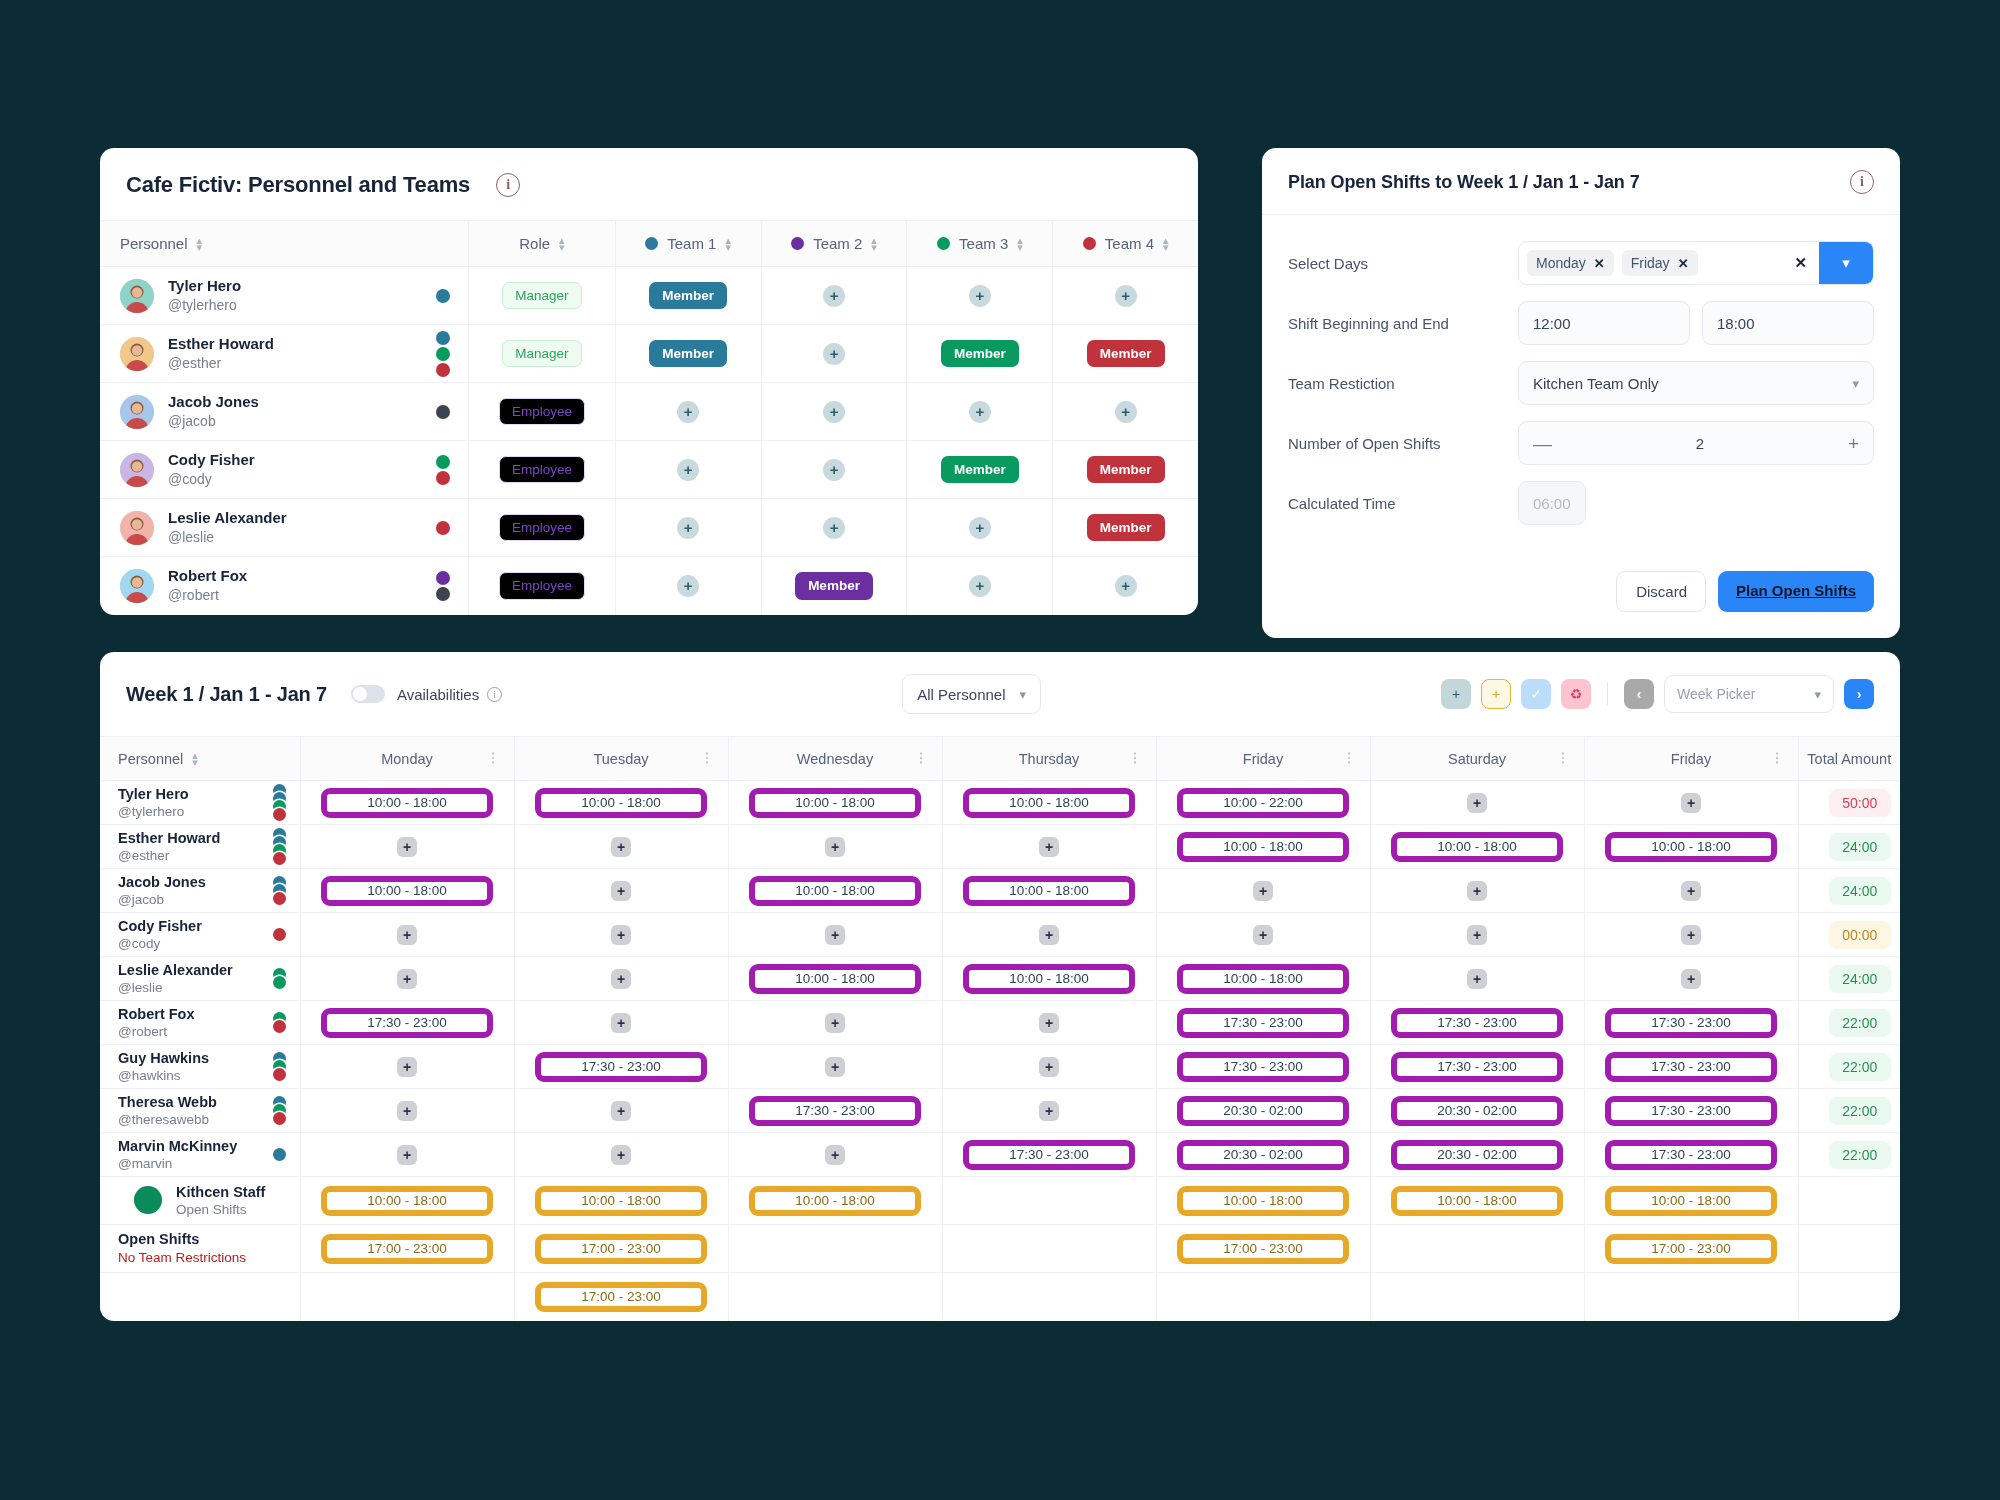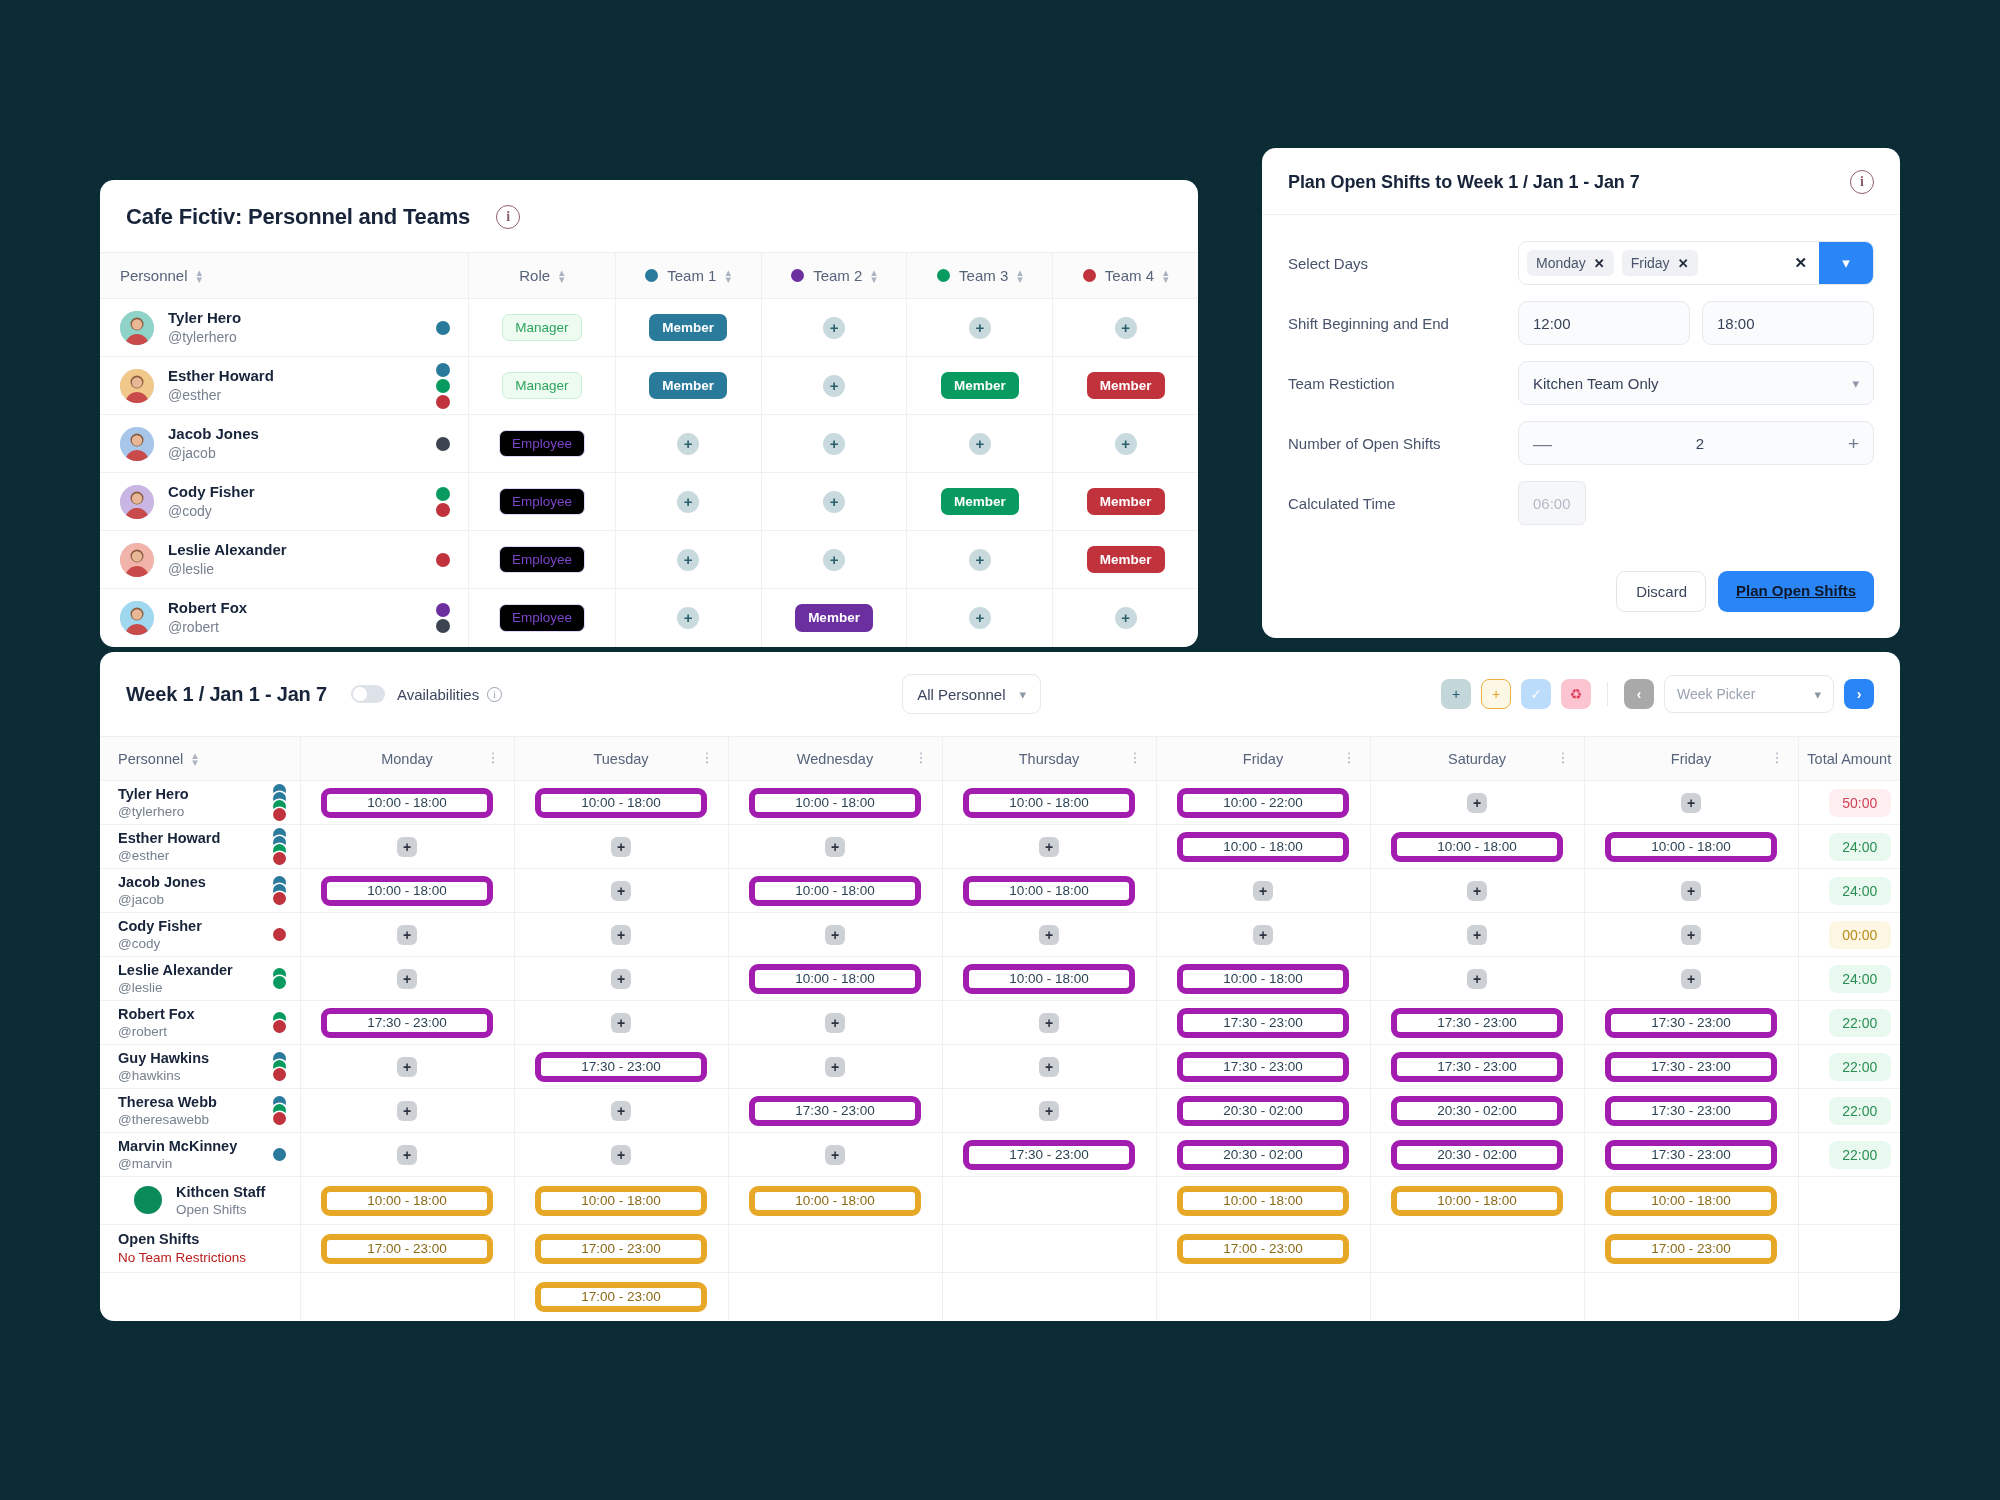--- a/index.html
+++ b/index.html
@@ -7,21 +7,21 @@
   body {
     width:2000px; height:1500px;
     background:#0b2c34;
     font-family:"Liberation Sans", sans-serif;
     color:#1b2638;
     overflow:hidden;
   }
   .card { background:#fff; border-radius:14px; position:absolute; }
 
   
-  #personnel-card { left:100px; top:148px; width:1098px;margin-top:32px; }
+  #personnel-card { left:100px; top:148px; width:1098px; }
   .pc-head { display:flex; align-items:center; gap:26px; padding:24px 26px 22px 26px; }
   .pc-title { font-size:22px; font-weight:bold; letter-spacing:-0.2px; color:#17243a; }
   .info-circle {
     width:24px; height:24px; border-radius:50%; border:1.6px solid #8c6068;
     color:#8c6068; font-size:14px; font-weight:bold; font-family:"Liberation Serif", serif;
     display:flex; align-items:center; justify-content:center; line-height:1;
   }
   table.ptab { width:100%; border-collapse:collapse; }
   table.ptab thead th {
     background:#fbfbfc; border-top:1px solid #edeff2; border-bottom:1px solid #edeff2;
@@ -80,21 +80,21 @@
   .x-ic { font-size:13px; font-weight:bold; color:#1b2638; }
   .ms-clear { margin-left:auto; margin-right:12px; font-size:15px; font-weight:bold; color:#1b2638; }
   .ms-caret { width:54px; height:100%; background:#2a86f6; border-radius:0 8px 8px 0;
               display:flex; align-items:center; justify-content:center; color:#fff; font-size:15px; flex:none; }
   .half { width:calc(50% - 6px); flex:none; }
   .selectbox { flex:1; justify-content:space-between; }
   .caret-grey { color:#8e98a8; font-size:13px; }
   .stepper { flex:1; justify-content:space-between; }
   .stp-sign { color:#6f7a8d; font-size:19px; line-height:1; }
   .stp-val { font-size:15px; color:#37425a; }
-  .fbox.disabled { color:#b3bac6; background:#f6f7f9;border-radius:6px; }
+  .fbox.disabled { color:#b3bac6; background:#f6f7f9; }
   .plan-actions { display:flex; justify-content:flex-end; gap:12px; padding:10px 26px 26px 26px; }
   .btn { border-radius:9px; font-size:15px; padding:11px 18px; line-height:1.15; }
   .btn-ghost { border:1px solid #e2e6ec; background:#fff; color:#3b465d;padding-left:19px; }
   .btn-primary { background:#2a86f6; color:#0f172a; font-weight:bold;text-decoration:underline; }
 
   
   #sched-card { left:100px; top:652px; width:1800px; }
   .sc-head { display:flex; align-items:center; padding:22px 26px; }
   .sc-title { font-size:20px; font-weight:bold; color:#17243a; letter-spacing:-0.2px; margin-right:24px; }
   .toggle { width:34px; height:18px; border-radius:10px; background:#dde1e8; position:relative; flex:none; }

